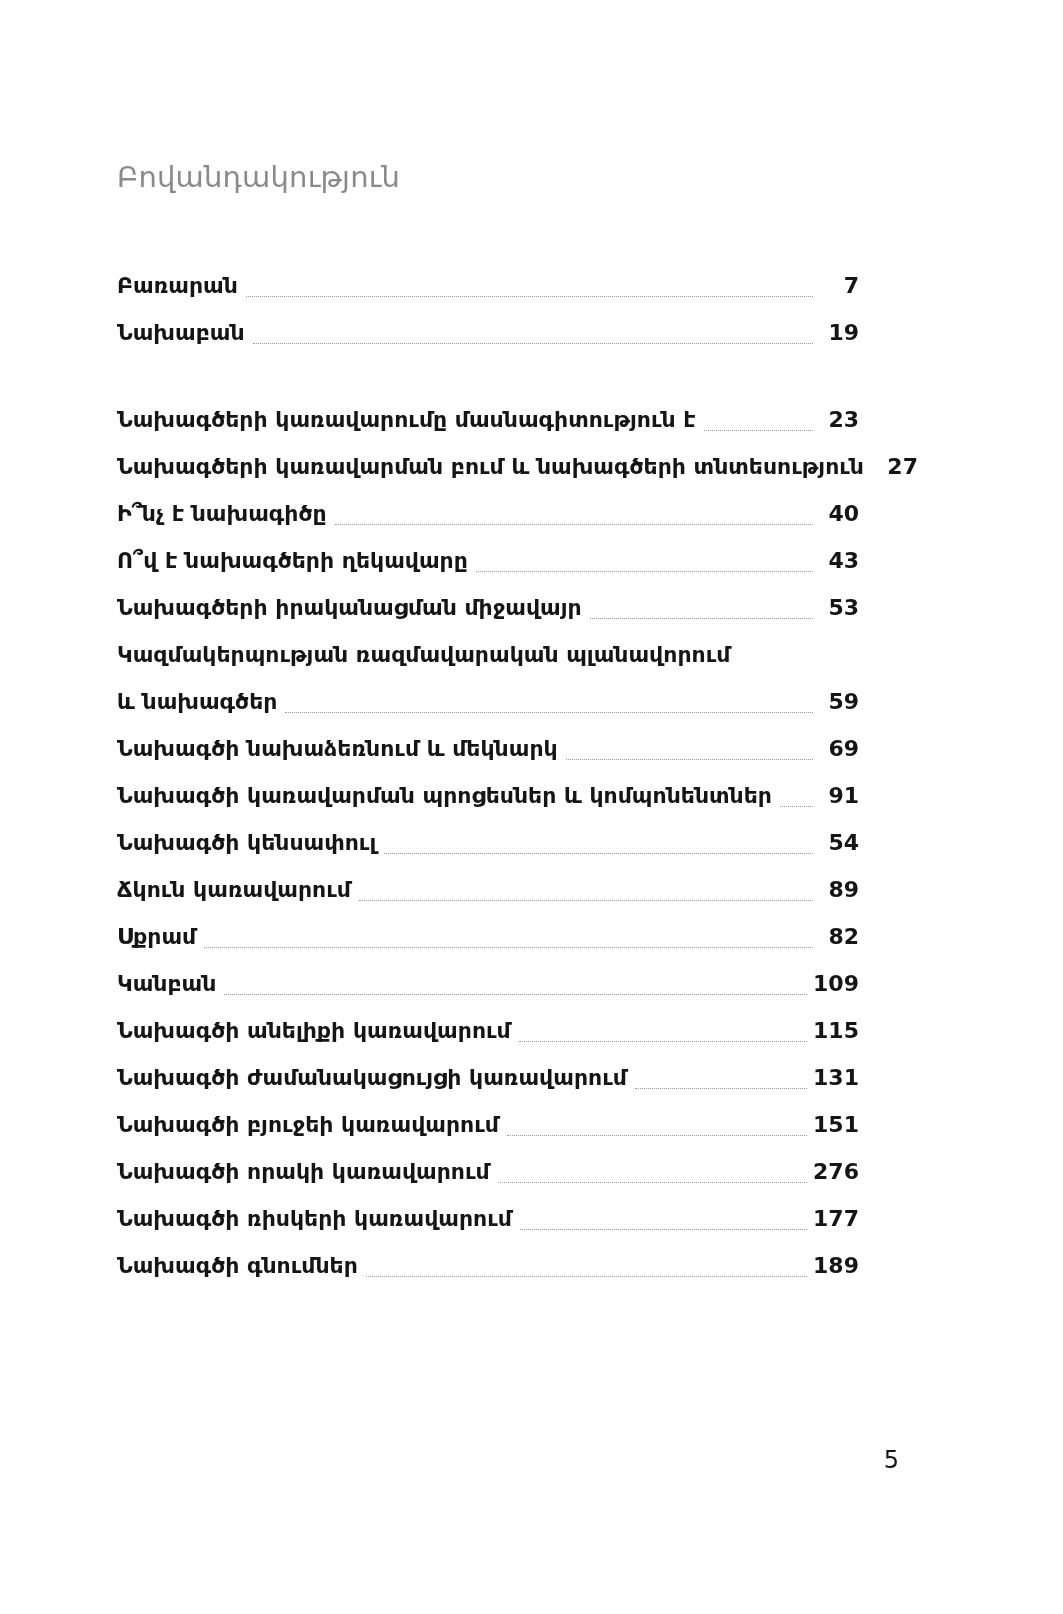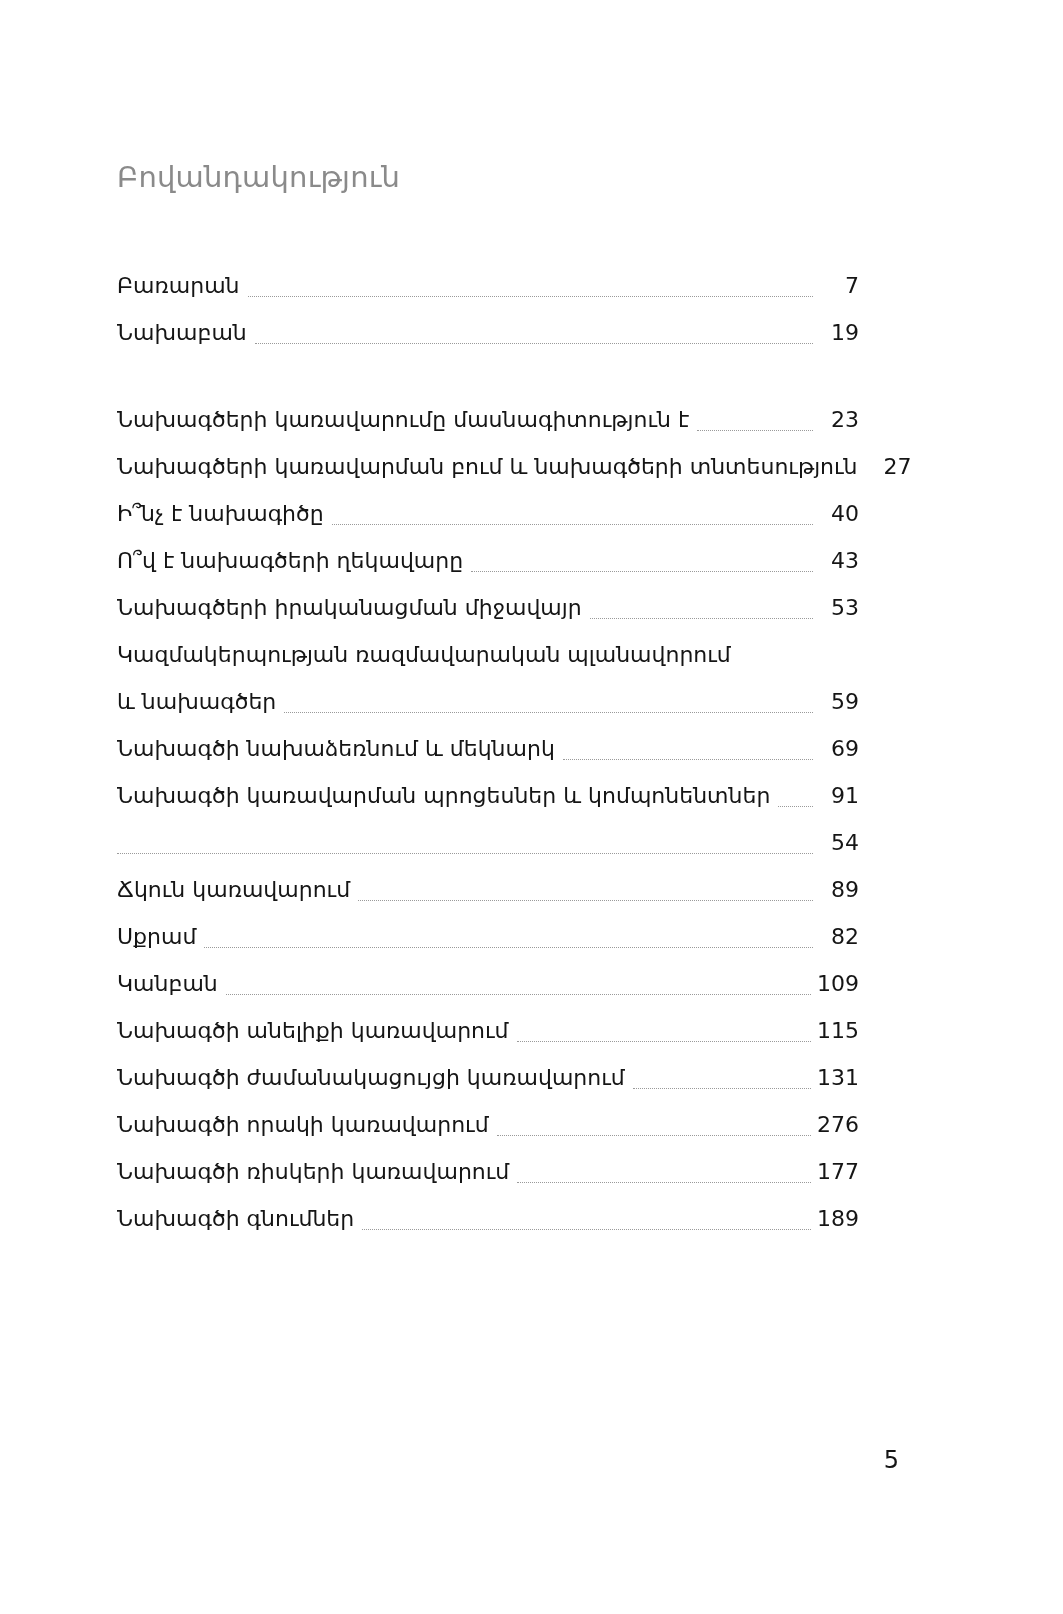--- a/index.html
+++ b/index.html
@@ -24,20 +24,21 @@
     font-weight: 400;
     color: #8a8a8a;
     letter-spacing: 0.2px;
     white-space: nowrap;
   }
   .toc-list {
     position: absolute;
     left: 117px;
     top: 262px;
     width: 742px;
+    font-weight: bold;
   }
   .toc-entry {
     display: flex;
     align-items: baseline;
     width: 100%;
     height: 47px;
     font-size: 22px;
     color: #151515;
     line-height: 47px;
     white-space: nowrap;
@@ -147,20 +148,21 @@
           <span class="label">Նախագծի նախաձեռնում և մեկնարկ</span>
           <span class="leader"></span>
           <span class="pagenum">69</span>
         </div>
         <div class="toc-entry">
           <span class="label">Նախագծի կառավարման պրոցեսներ և կոմպոնենտներ</span>
           <span class="leader"></span>
           <span class="pagenum">91</span>
         </div>
         <div class="toc-entry">
+          <span class="label">Նախագծի կենսափուլ</span>
           <span class="leader"></span>
           <span class="pagenum">54</span>
         </div>
         <div class="toc-entry">
           <span class="label">Ճկուն կառավարում</span>
           <span class="leader"></span>
           <span class="pagenum">89</span>
         </div>
         <div class="toc-entry">
           <span class="label">Սքրամ</span>
@@ -174,20 +176,25 @@
         </div>
         <div class="toc-entry">
           <span class="label">Նախագծի անելիքի կառավարում</span>
           <span class="leader"></span>
           <span class="pagenum">115</span>
         </div>
         <div class="toc-entry">
           <span class="label">Նախագծի ժամանակացույցի կառավարում</span>
           <span class="leader"></span>
           <span class="pagenum">131</span>
+        </div>
+        <div class="toc-entry">
+          <span class="label">Նախագծի բյուջեի կառավարում</span>
+          <span class="leader"></span>
+          <span class="pagenum">151</span>
         </div>
         <div class="toc-entry">
           <span class="label">Նախագծի որակի կառավարում</span>
           <span class="leader"></span>
           <span class="pagenum">276</span>
         </div>
         <div class="toc-entry">
           <span class="label">Նախագծի ռիսկերի կառավարում</span>
           <span class="leader"></span>
           <span class="pagenum">177</span>

